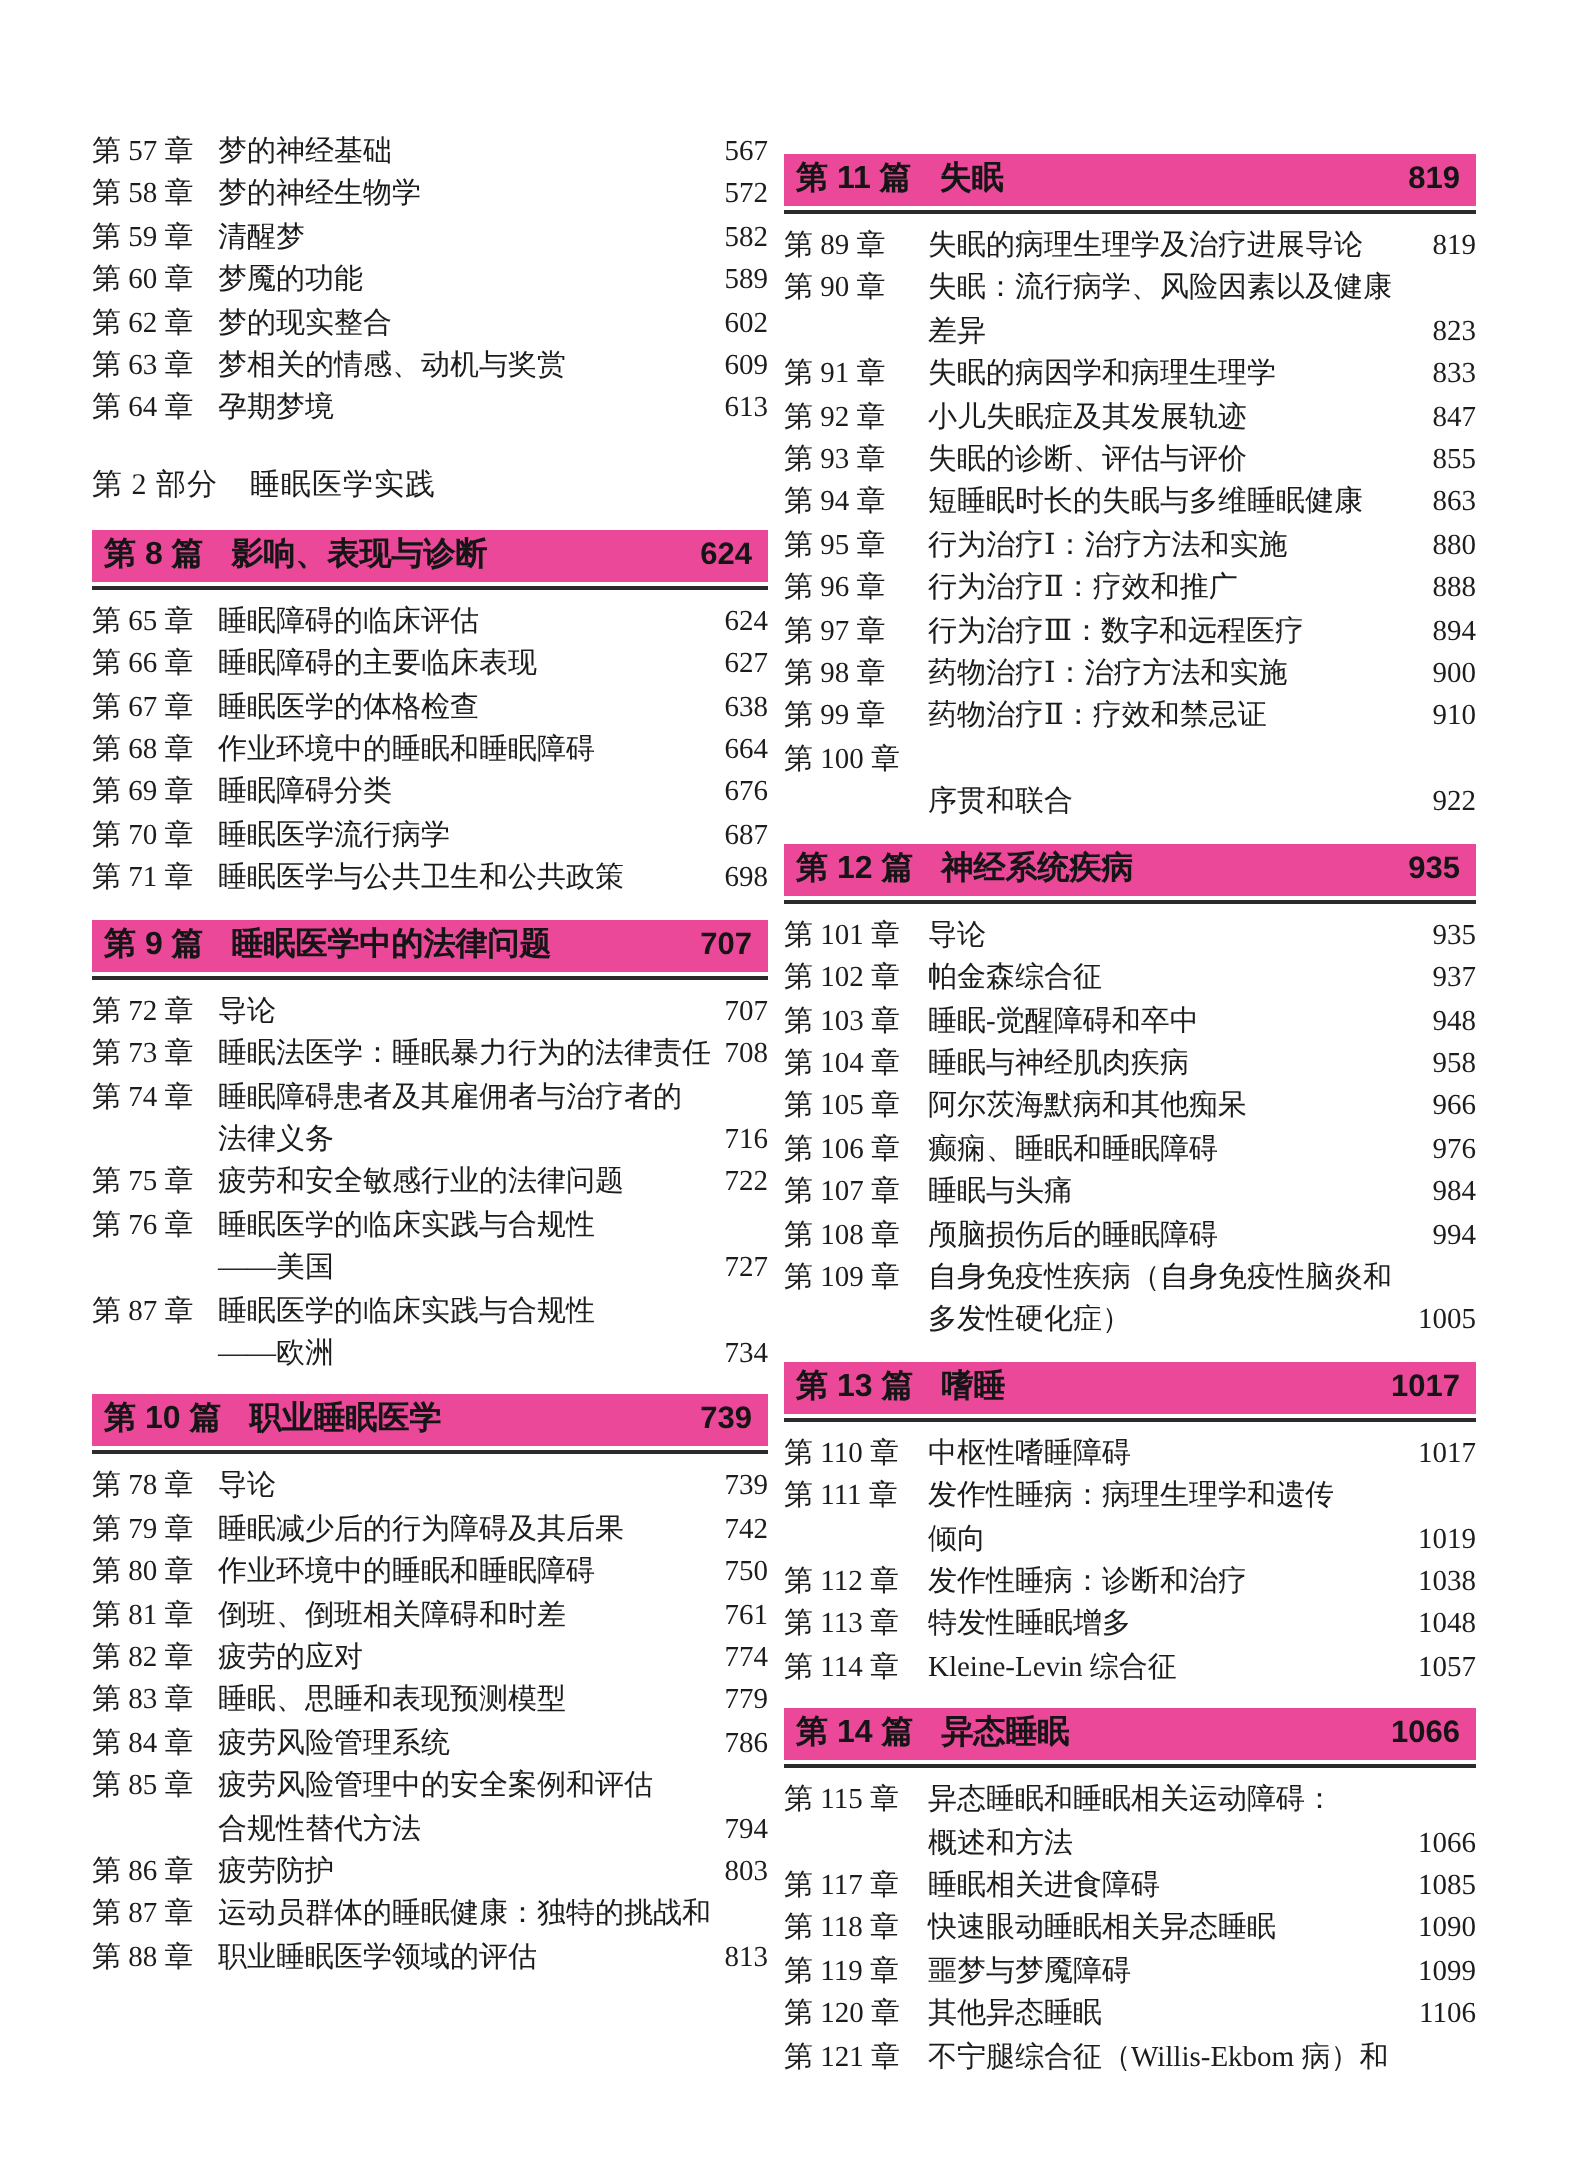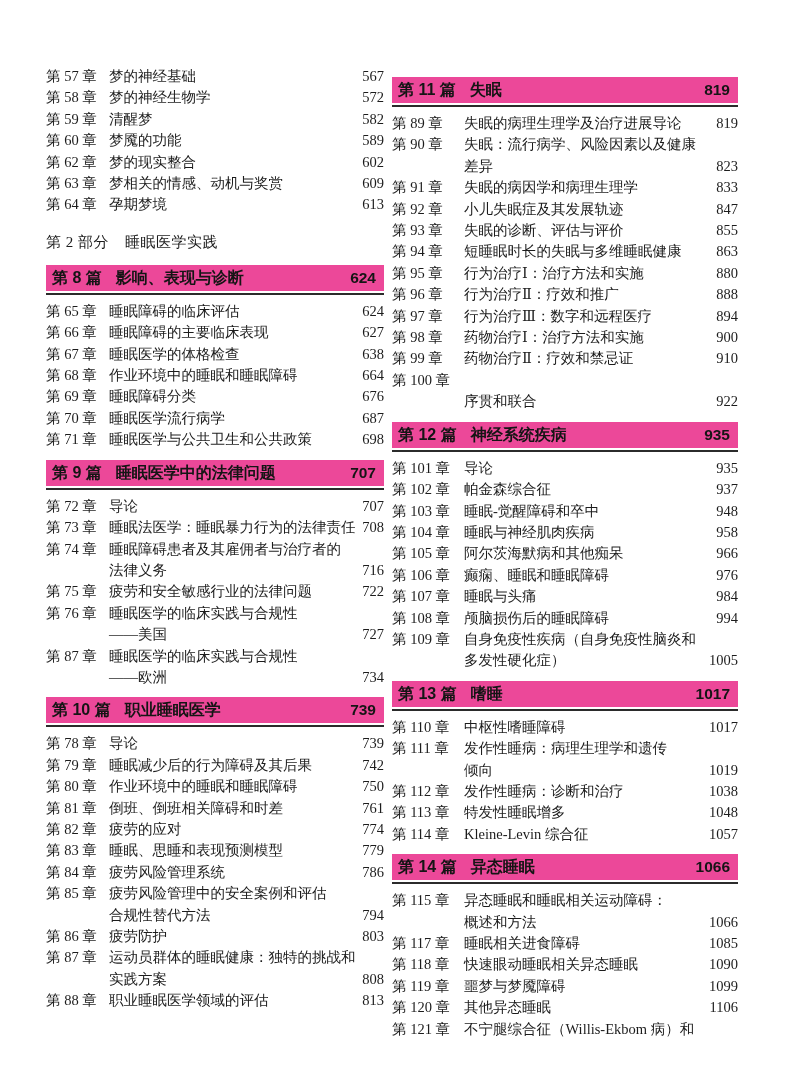--- a/index.html
+++ b/index.html
@@ -258,25 +258,20 @@
     <span class="chap-label">第 86 章</span>
     <span class="chap-title">疲劳防护</span>
     <span class="chap-page">803</span>
   </div>
       <div class="row">
     <span class="chap-label">第 87 章</span>
     <span class="chap-title">运动员群体的睡眠健康：独特的挑战和</span>
     <span class="chap-page"></span>
   </div>
       <div class="row">
-    <span class="chap-label"></span>
-    <span class="chap-title">实践方案</span>
-    <span class="chap-page">808</span>
-  </div>
-      <div class="row">
     <span class="chap-label">第 88 章</span>
     <span class="chap-title">职业睡眠医学领域的评估</span>
     <span class="chap-page">813</span>
   </div>
     </div>
   <div class="col col-right">
       <div class="band-wrap">
     <div class="band">
       <span class="band-label">第 11 篇</span>
       <span class="band-title">失眠</span>

